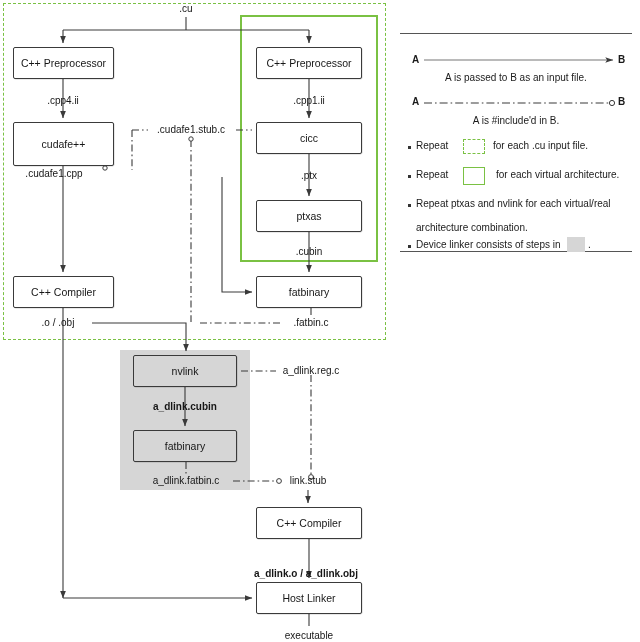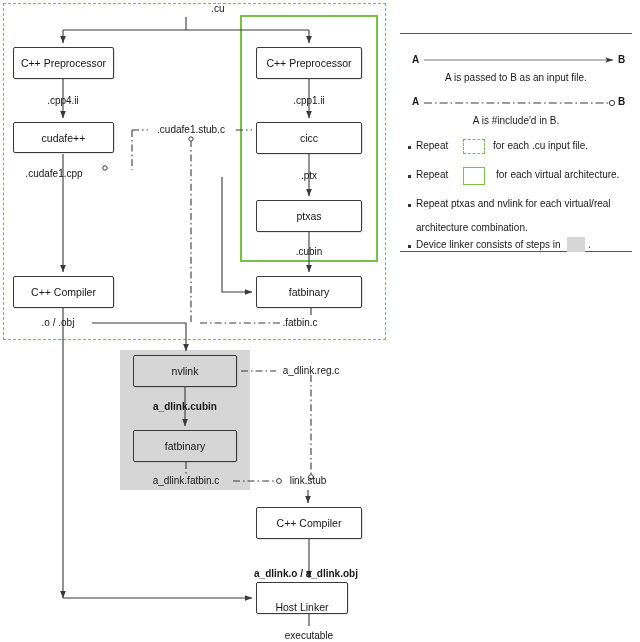--- a/index.html
+++ b/index.html
@@ -100,21 +100,21 @@
     <circle cx="105" cy="168" r="2.2"></circle>
     <circle cx="279" cy="481" r="2.4"></circle>
     <circle cx="311" cy="477" r="2.4"></circle>
   </g>
 </svg>
 
 <div class="node" style="left:13px;top:47px;width:101px;height:32px;">
     <span>C++ Preprocessor</span>
   </div>
 
-<div class="node" style="left:13px;top:122px;width:101px;height:31px;">
+<div class="node" style="left:13px;top:122px;width:101px;height:44px;">
     <span>cudafe++</span>
   </div>
 
 <div class="node" style="left:13px;top:276px;width:101px;height:32px;">
     <span>C++ Compiler</span>
   </div>
 
 <div class="node" style="left:256px;top:47px;width:106px;height:32px;">
     <span>C++ Preprocessor</span>
   </div>
@@ -136,33 +136,33 @@
   </div>
 
 <div class="node gray" style="left:133px;top:430px;width:104px;height:32px;">
     <span>fatbinary</span>
   </div>
 
 <div class="node" style="left:256px;top:507px;width:106px;height:32px;">
     <span>C++ Compiler</span>
   </div>
 
-<div class="node" style="left:256px;top:582px;width:92px;height:32px;align-items:flex-end;">
+<div class="node" style="left:256px;top:582px;width:106px;height:32px;">
     <span>Host Linker</span>
   </div>
 
-<div class="lbl c" style="left:186px;top:3px;margin-left:32px;">.cu</div>
+<div class="lbl c" style="left:186px;top:3px;">.cu</div>
 <div class="lbl c" style="left:63px;top:95px;">.cpp4.ii</div>
 <div class="lbl c" style="left:54px;top:168px;">.cudafe1.cpp</div>
 <div class="lbl c" style="left:309px;top:95px;">.cpp1.ii</div>
 <div class="lbl c" style="left:309px;top:170px;">.ptx</div>
 <div class="lbl c" style="left:309px;top:246px;">.cubin</div>
 <div class="lbl c" style="left:191px;top:124px;">.cudafe1.stub.c</div>
 <div class="lbl c" style="left:58px;top:317px;">.o / .obj</div>
-<div class="lbl c" style="left:300px;top:317px;">.fatbin.c</div>
+<div class="lbl c" style="left:311px;top:317px;">.fatbin.c</div>
 <div class="lbl c" style="left:311px;top:365px;">a_dlink.reg.c</div>
 <div class="lbl c" style="left:185px;top:401px;font-weight:bold;">a_dlink.cubin</div>
 <div class="lbl c" style="left:186px;top:475px;">a_dlink.fatbin.c</div>
 <div class="lbl c" style="left:308px;top:475px;">link.stub</div>
 <div class="lbl c" style="left:306px;top:568px;font-weight:bold;">a_dlink.o / a_dlink.obj</div>
 <div class="lbl c" style="left:309px;top:630px;">executable</div>
 
 <div class="legend" style="left:400px;top:33px;width:232px;height:219px;">
 
   <svg width="232" height="219" style="position:absolute;left:0;top:0;">

